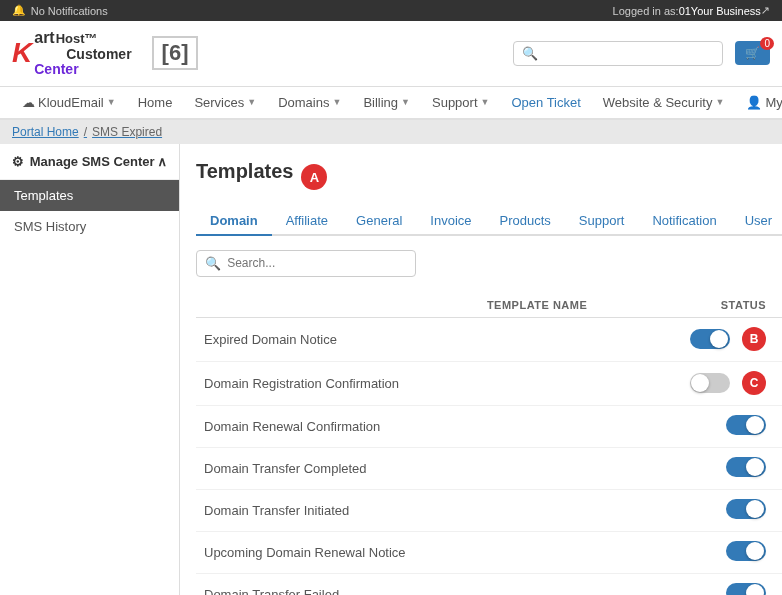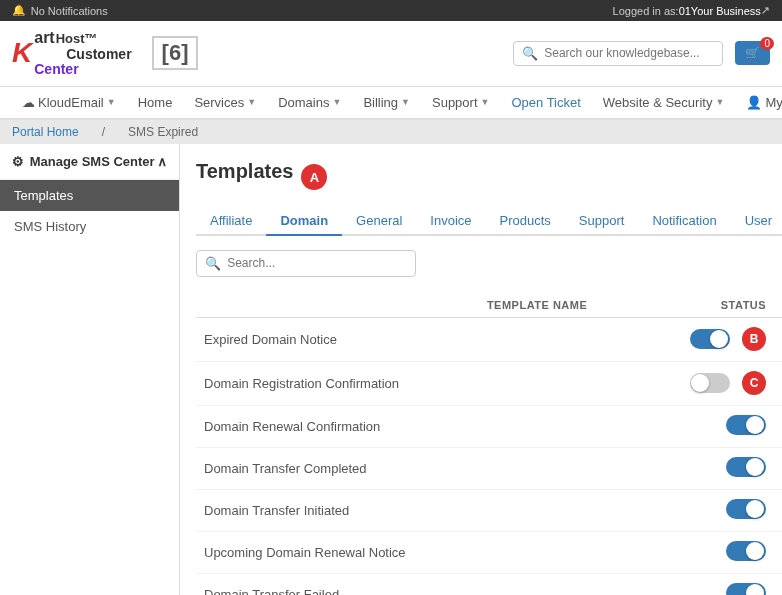--- a/index.html
+++ b/index.html
@@ -100,22 +100,23 @@
     .nav-item.highlight { color: #337ab7; }
     .nav-item .caret { font-size: 9px; color: #888; }
 
     
     .breadcrumb {
       background: #e8e8e8;
       padding: 5px 12px;
       font-size: 12px;
       color: #337ab7;
       display: flex;
-      gap: 23px;
-      align-items: center;
+      gap: 5px;
+      align-items: center;
+      text-decoration: underline;
     }
     .breadcrumb span { color: #666; }
 
     
     .main-layout {
       display: flex;
       min-height: 460px;
     }
 
     
@@ -283,21 +284,20 @@
       <div style="display:flex;flex-direction:column;line-height:1.1;">
         <span class="logo-customer">Customer</span>
         <span class="logo-center">Center</span>
       </div>
     </div>
   </div>
   <div class="header-badge">[6]</div>
   <div class="header-spacer"></div>
   <div class="search-box">
     <span style="color:#aaa;">🔍</span>
-    <input type="text" placeholder="Search our knowledgebase..." style="">
   </div>
   <button class="cart-btn">
     🛒
     <span class="cart-badge">0</span>
   </button>
 </div>
 
 <div class="nav">
   <div class="nav-item">
     <span>☁</span>
@@ -363,25 +363,25 @@
 
   <div class="content">
     <div class="content-title-wrap">
       <span class="content-title">Templates</span>
       <div style="position:relative;display:inline-block;">
         <span style="background:#e03030;color:#fff;border-radius:50%;width:26px;height:26px;display:inline-flex;align-items:center;justify-content:center;font-weight:bold;font-size:13px;">A</span>
       </div>
     </div>
 
     <div class="tabs">
-      <div class="tab">
-        <span>Affiliate</span>
-      </div>
       <div class="tab active">
         <span>Domain</span>
+      </div>
+      <div class="tab">
+        <span>Affiliate</span>
       </div>
       <div class="tab">
         <span>General</span>
       </div>
       <div class="tab">
         <span>Invoice</span>
       </div>
       <div class="tab">
         <span>Products</span>
       </div>

